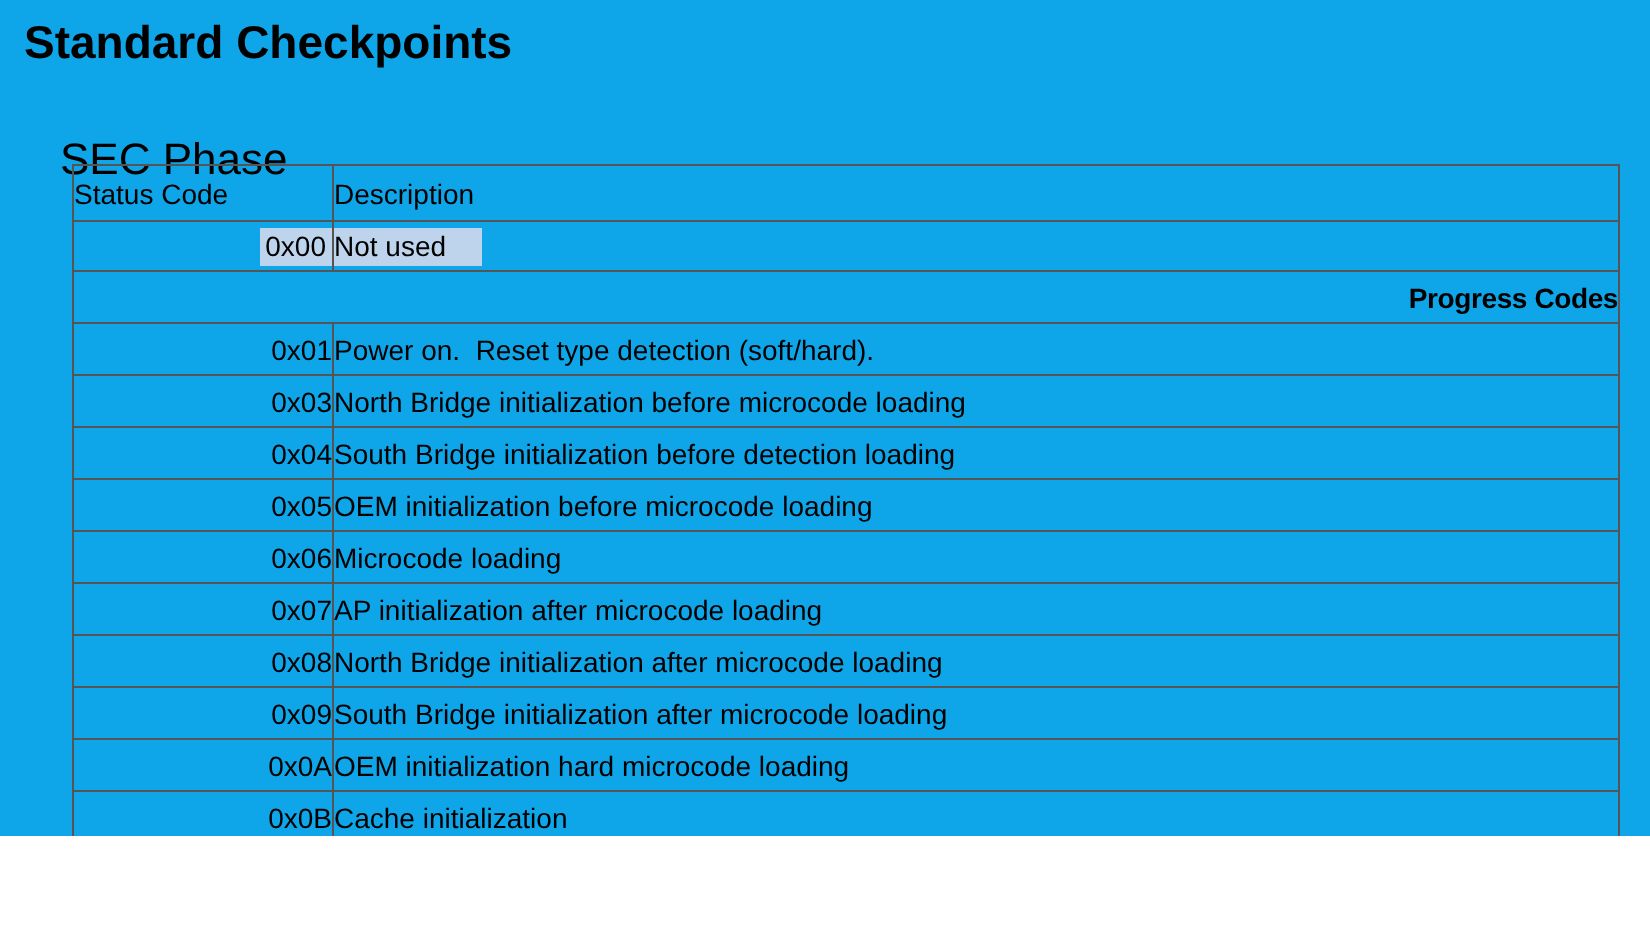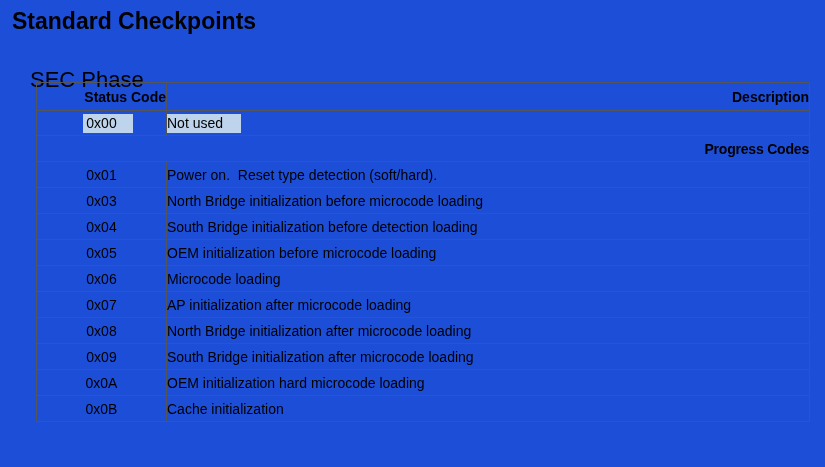--- a/index.html
+++ b/index.html
@@ -5,22 +5,22 @@
   html, body {
     margin: 0;
     padding: 0;
     background: #ffffff;
     font-family: "Liberation Sans", sans-serif;
     color: #000000;
   }
   .page {
     position: relative;
     width: 825px;
-    height: 467px;
-    background: #1d4ed8;
+    height: 418px;
+    background: #0ea5e9;
     overflow: hidden;
   }
   .doc-title {
     position: absolute;
     left: 12px;
     top: 8px;
     font-size: 23px;
     font-weight: bold;
     letter-spacing: 0px;
     margin: 0;
@@ -48,26 +48,26 @@
     padding: 0;
     vertical-align: middle;
     overflow: hidden;
     white-space: nowrap;
   }
   tr.header-row { height: 28px; }
   tr.selected-row { height: 25px; }
   tr.section-row { height: 26px; }
   tr.data-row { height: 26px; }
   th.hdr {
-    font-weight: bold;
-    text-align: right;
+    font-weight: normal;
+    text-align: left;
     font-size: 14px;
   }
   td.code-cell {
-    text-align: center;
+    text-align: right;
   }
   td.desc-cell {
     text-align: left;
     padding-left: 3px;
   }
   td.section-cell {
     font-weight: bold;
     text-align: right;
     padding-left: 2px;
     letter-spacing: -0.2px;

